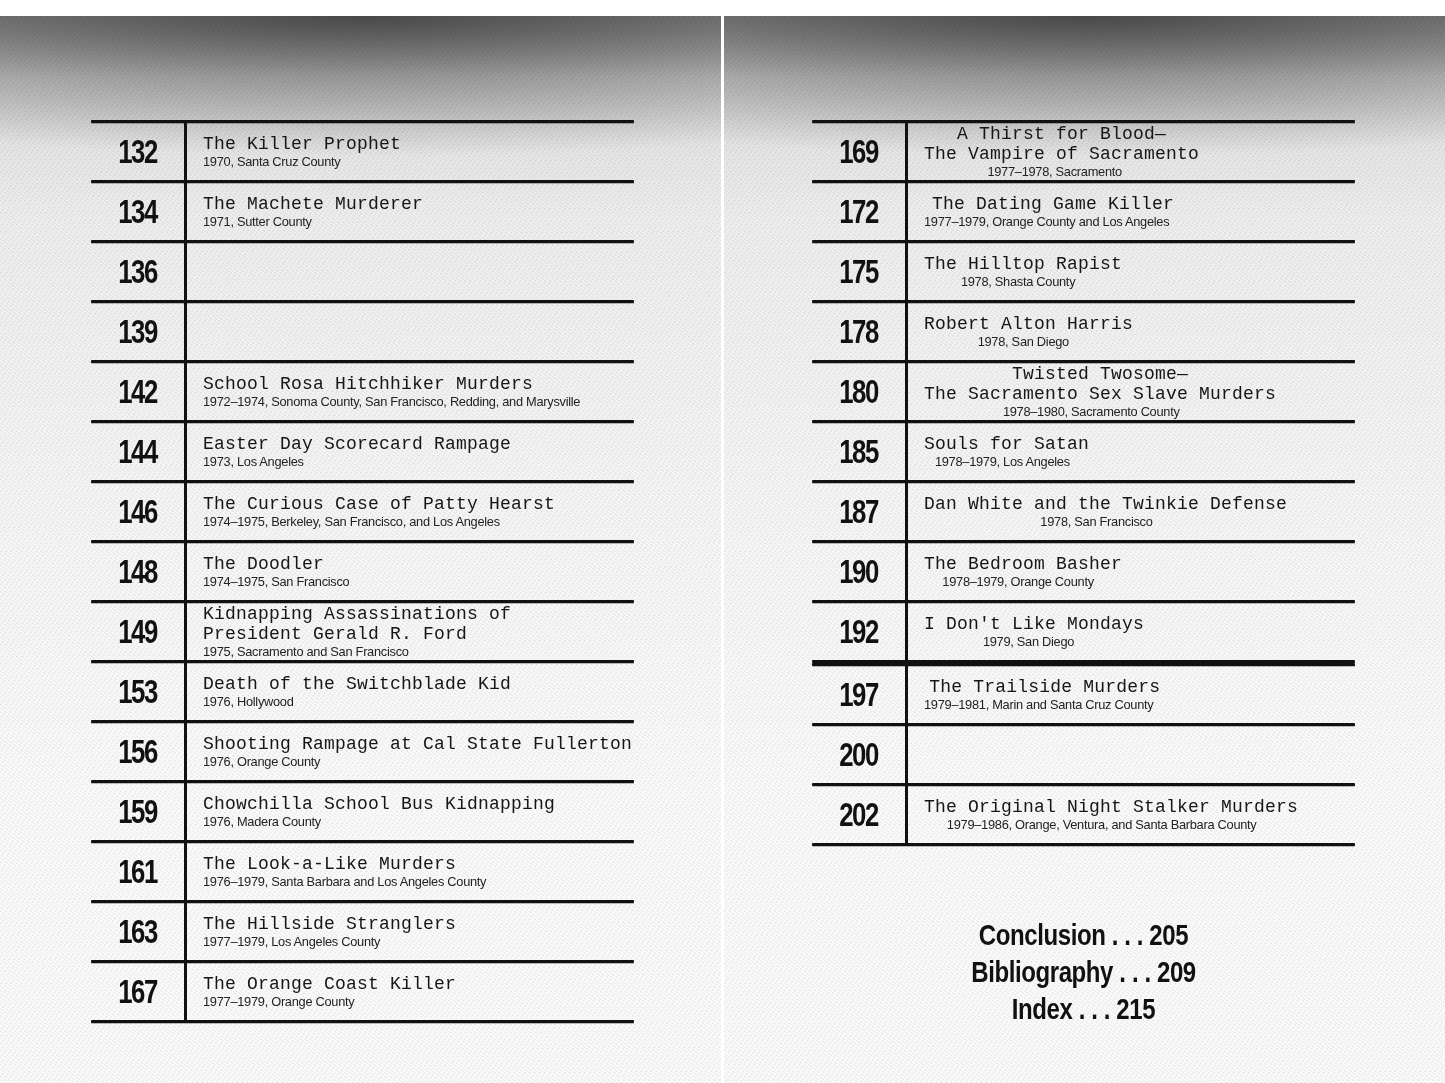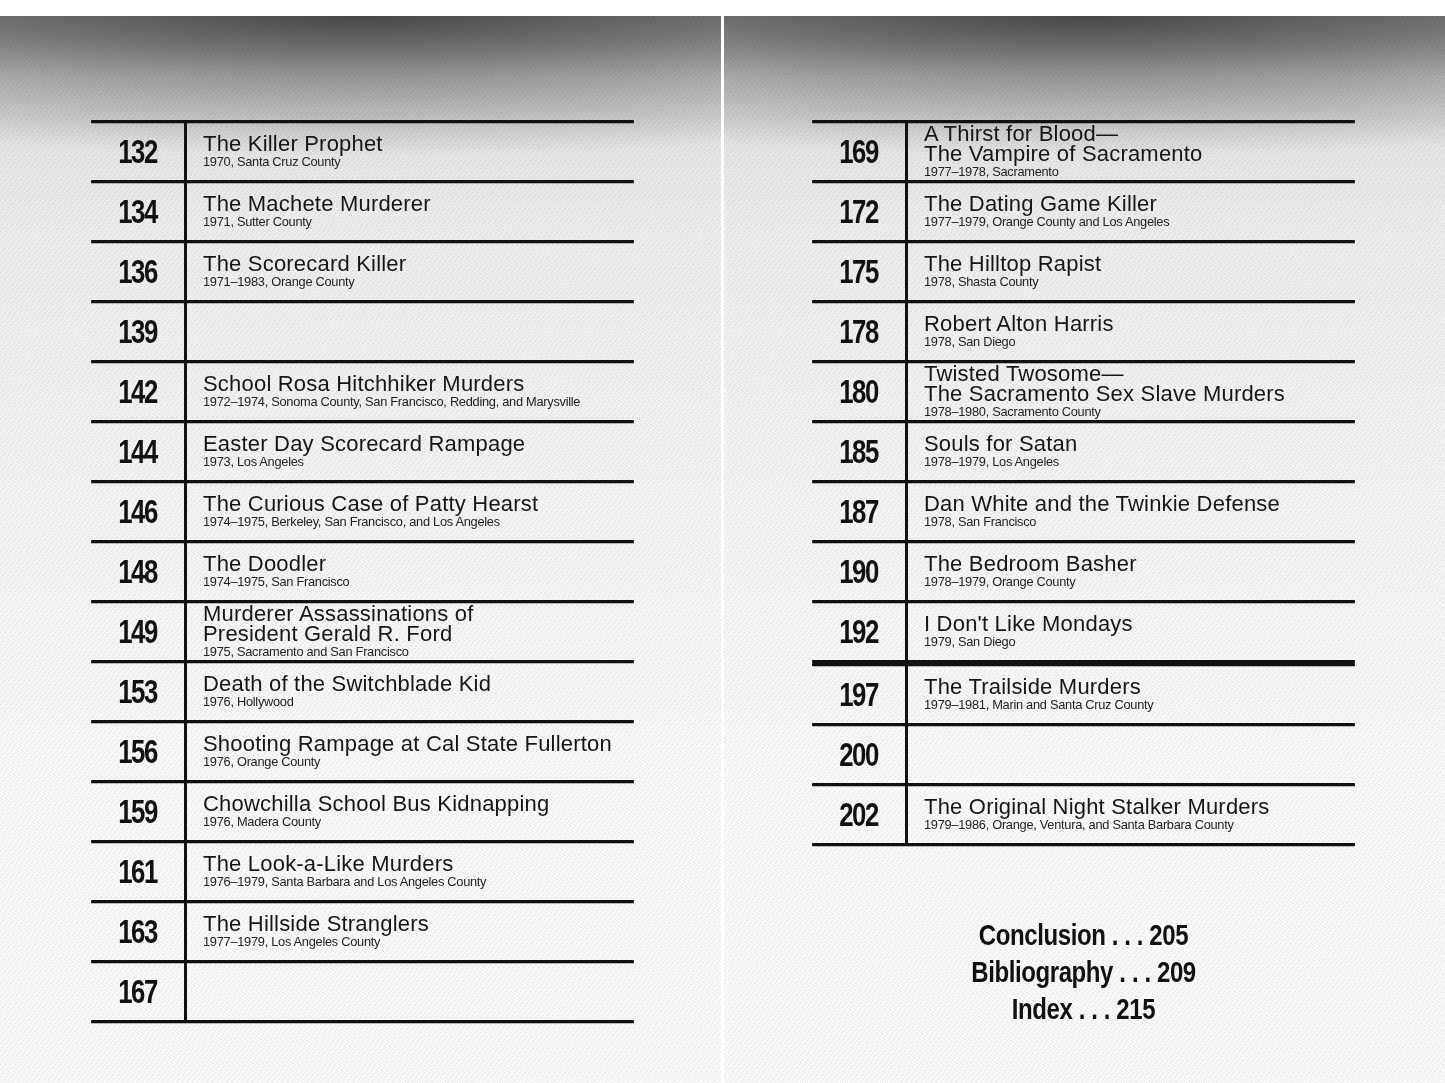--- a/index.html
+++ b/index.html
@@ -18,21 +18,21 @@
         #fbfbfb;
     }
     .page.left { left: 0; width: 721px; }
     .page.right { left: 724px; width: 721px; }
     .gutter { position: absolute; left: 721px; top: 0; width: 3px; height: 1083px; background: #ffffff; }
 
     .toc {
       position: absolute; top: 104px; width: 543px;
     }
     .page.left .toc { left: 91px; }
-    .page.right .toc { left: 88px; }
+    .page.right .toc { left: 88px; text-align: center; }
 
     .toc-rule {
       height: 3px; background: #111; border-radius: 1px;
       box-shadow: 0 1px 0 rgba(0,0,0,0.25);
     }
     .toc-row {
       position: relative; height: 57px; display: flex;
     }
     .toc-num {
       width: 93px; flex: 0 0 93px;
@@ -42,21 +42,21 @@
       transform: scaleX(0.78); transform-origin: center;
     }
     .toc-divider {
       width: 3px; flex: 0 0 3px; background: #111;
     }
     .toc-text {
       padding-left: 16px; display: flex; flex-direction: column; justify-content: center;
       padding-top: 1px;
     }
     .toc-title {
-      font-family: Liberation Sans, sans-serif; font-size: 22px; line-height: 20px;
+      font-family: Liberation Mono, monospace; font-size: 18px; line-height: 20px;
       color: #161616; white-space: pre; letter-spacing: 0.2px;
     }
     .toc-sub {
       font-family: "Liberation Sans", sans-serif; font-size: 13.5px; line-height: 16px;
       color: #222; white-space: nowrap; letter-spacing: -0.3px;
       transform: scaleX(0.95); transform-origin: left center;
     }
 
     .back-matter {
       position: absolute; left: 88px; top: 900px; width: 543px; text-align: center;
@@ -87,24 +87,20 @@
         <div class="toc-divider"></div>
         <div class="toc-text">
           <div class="toc-title">The Machete Murderer</div>
           <div class="toc-sub">1971, Sutter County</div>
         </div>
       </div>
       <div class="toc-rule"></div>
       <div class="toc-row">
         <div class="toc-num">136</div>
         <div class="toc-divider"></div>
-        <div class="toc-text">
-          <div class="toc-title">The Scorecard Killer</div>
-          <div class="toc-sub">1971–1983, Orange County</div>
-        </div>
       </div>
       <div class="toc-rule"></div>
       <div class="toc-row">
         <div class="toc-num">139</div>
         <div class="toc-divider"></div>
       </div>
       <div class="toc-rule"></div>
       <div class="toc-row">
         <div class="toc-num">142</div>
         <div class="toc-divider"></div>
@@ -138,21 +134,21 @@
         <div class="toc-text">
           <div class="toc-title">The Doodler</div>
           <div class="toc-sub">1974–1975, San Francisco</div>
         </div>
       </div>
       <div class="toc-rule"></div>
       <div class="toc-row">
         <div class="toc-num">149</div>
         <div class="toc-divider"></div>
         <div class="toc-text">
-          <div class="toc-title">Murderer Assassinations of</div>
+          <div class="toc-title">Kidnapping Assassinations of</div>
           <div class="toc-title">President Gerald R. Ford</div>
           <div class="toc-sub">1975, Sacramento and San Francisco</div>
         </div>
       </div>
       <div class="toc-rule"></div>
       <div class="toc-row">
         <div class="toc-num">153</div>
         <div class="toc-divider"></div>
         <div class="toc-text">
           <div class="toc-title">Death of the Switchblade Kid</div>
@@ -192,20 +188,24 @@
         <div class="toc-divider"></div>
         <div class="toc-text">
           <div class="toc-title">The Hillside Stranglers</div>
           <div class="toc-sub">1977–1979, Los Angeles County</div>
         </div>
       </div>
       <div class="toc-rule"></div>
       <div class="toc-row">
         <div class="toc-num">167</div>
         <div class="toc-divider"></div>
+        <div class="toc-text">
+          <div class="toc-title">The Orange Coast Killer</div>
+          <div class="toc-sub">1977–1979, Orange County</div>
+        </div>
       </div>
       <div class="toc-rule"></div>
     </div>
 </div>
 
 <div class="gutter"></div>
 
 <div class="page right">
   <div class="toc" id="toc-right">
       <div class="toc-rule"></div>

